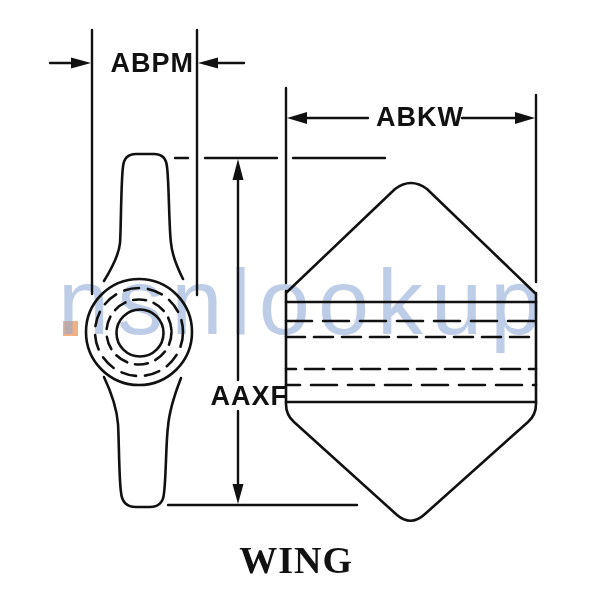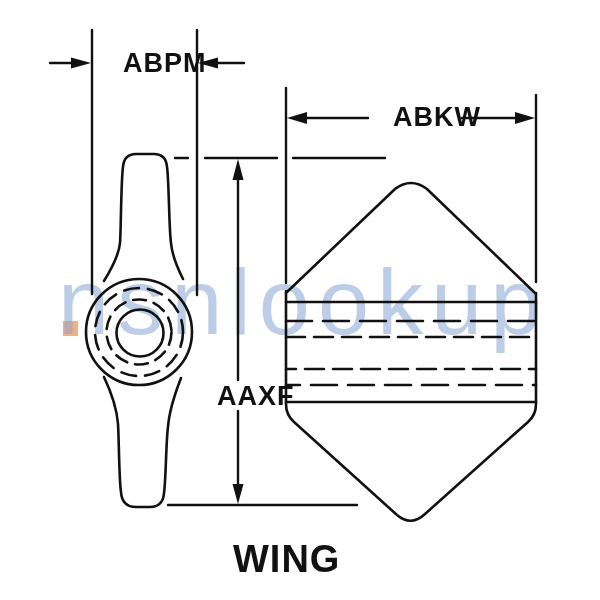--- a/index.html
+++ b/index.html
@@ -16,25 +16,25 @@
   }
   #wm-square{
     position:absolute;left:63px;top:321px;width:15px;height:15px;
     background:#f0a36e;opacity:.85;z-index:1;
   }
   
   svg.lineart{position:absolute;left:0;top:0;z-index:2;}
   
   .dim-label{
     position:absolute;z-index:3;color:#111;font-weight:bold;
-    font-size:27px;letter-spacing:1px;text-align:left;white-space:nowrap;margin-left:29px;
+    font-size:27px;letter-spacing:1px;text-align:right;white-space:nowrap;
   }
   .caption{
     position:absolute;z-index:3;color:#111;font-weight:bold;
-    font-size:38px;letter-spacing:1px;text-align:left;white-space:nowrap;
+    font-size:38px;letter-spacing:1px;text-align:right;white-space:nowrap;font-family:Liberation Serif, serif;
   }
 </style>
 </head>
 <body>
 
 <div id="stage">
 
   <div id="wm-square"></div>
   <div id="watermark">nsnlookup</div>
 

